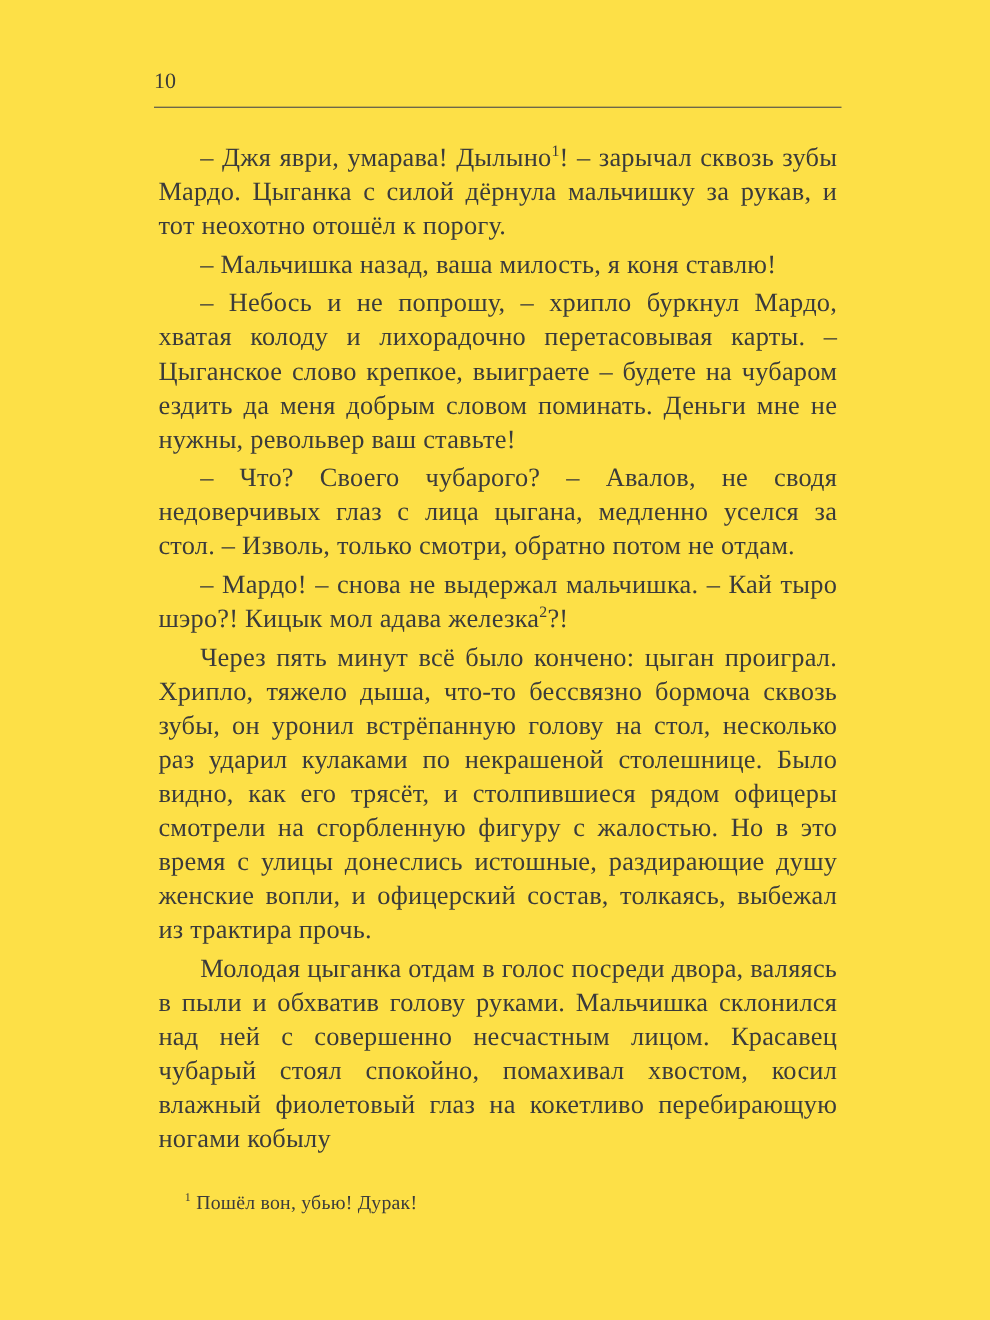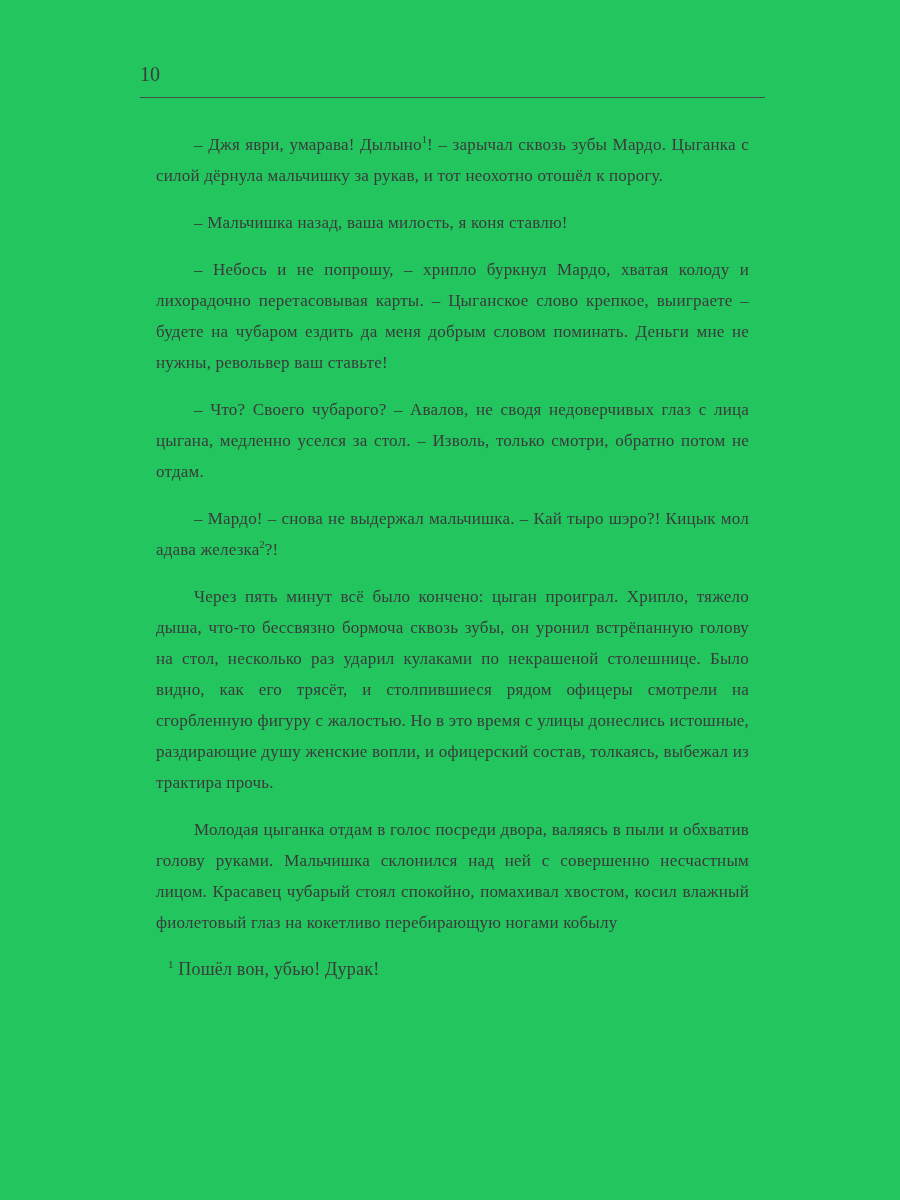--- a/index.html
+++ b/index.html
@@ -5,21 +5,21 @@
   html, body {
     margin: 0;
     padding: 0;
     background: #ffffff;
   }
   .page {
     position: relative;
     width: 900px;
     height: 1200px;
     box-sizing: border-box;
-    background: #22c55e;
+    background: #fde047;
     color: #3b3b3b;
     font-family: "Liberation Serif", "DejaVu Serif", serif;
     padding: 60px 135px 0 140px;
     overflow: hidden;
   }
   .page-header {
     display: flex;
     justify-content: space-between;
     align-items: baseline;
     font-size: 20px;
@@ -28,34 +28,34 @@
     border-bottom: 1px solid #4a4a4a;
     color: #3b3b3b;
   }
   .page-header .author {
     letter-spacing: 1.5px;
   }
   .body-text {
     margin-top: 31px;
   }
   .body-text p {
-    margin: 16px;
-    font-size: 17px;
+    margin: 4px;
+    font-size: 24px;
     line-height: 31px;
     text-align: justify;
     text-indent: 38px;
     letter-spacing: 0.2px;
   }
   sup {
     font-size: 0.6em;
     line-height: 0;
     vertical-align: super;
   }
   .footnotes {
-    margin-top: 17px;
+    margin-top: 27px;
   }
   .footnotes p {
     margin: 0;
     font-size: 18px;
     line-height: 29px;
     text-indent: 28px;
     letter-spacing: 0.2px;
   }
 </style>
 </head>

